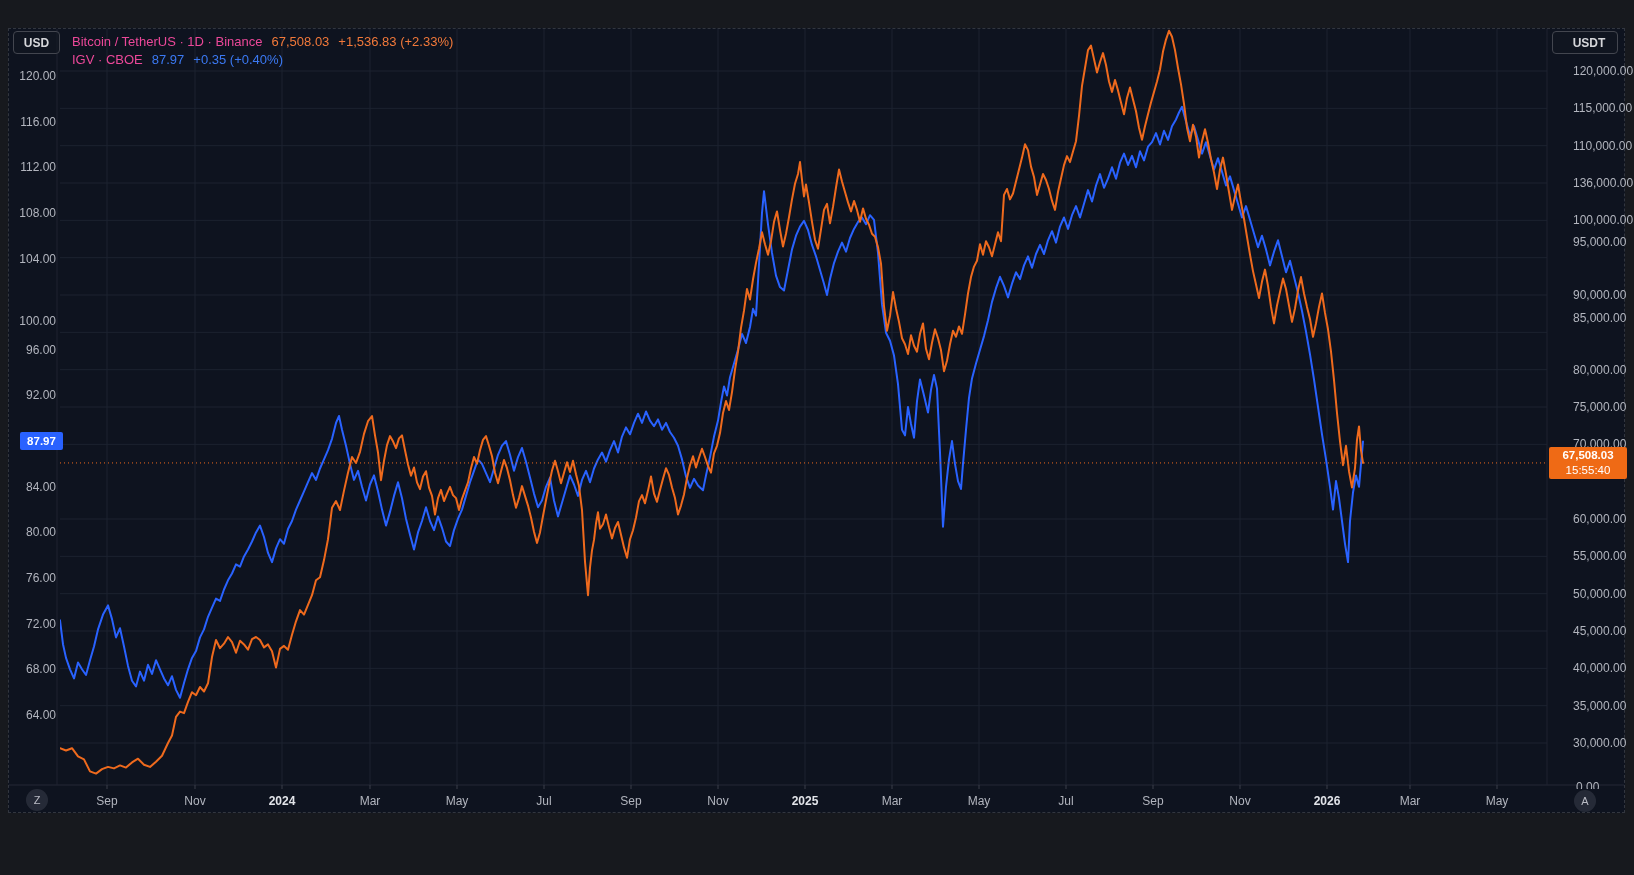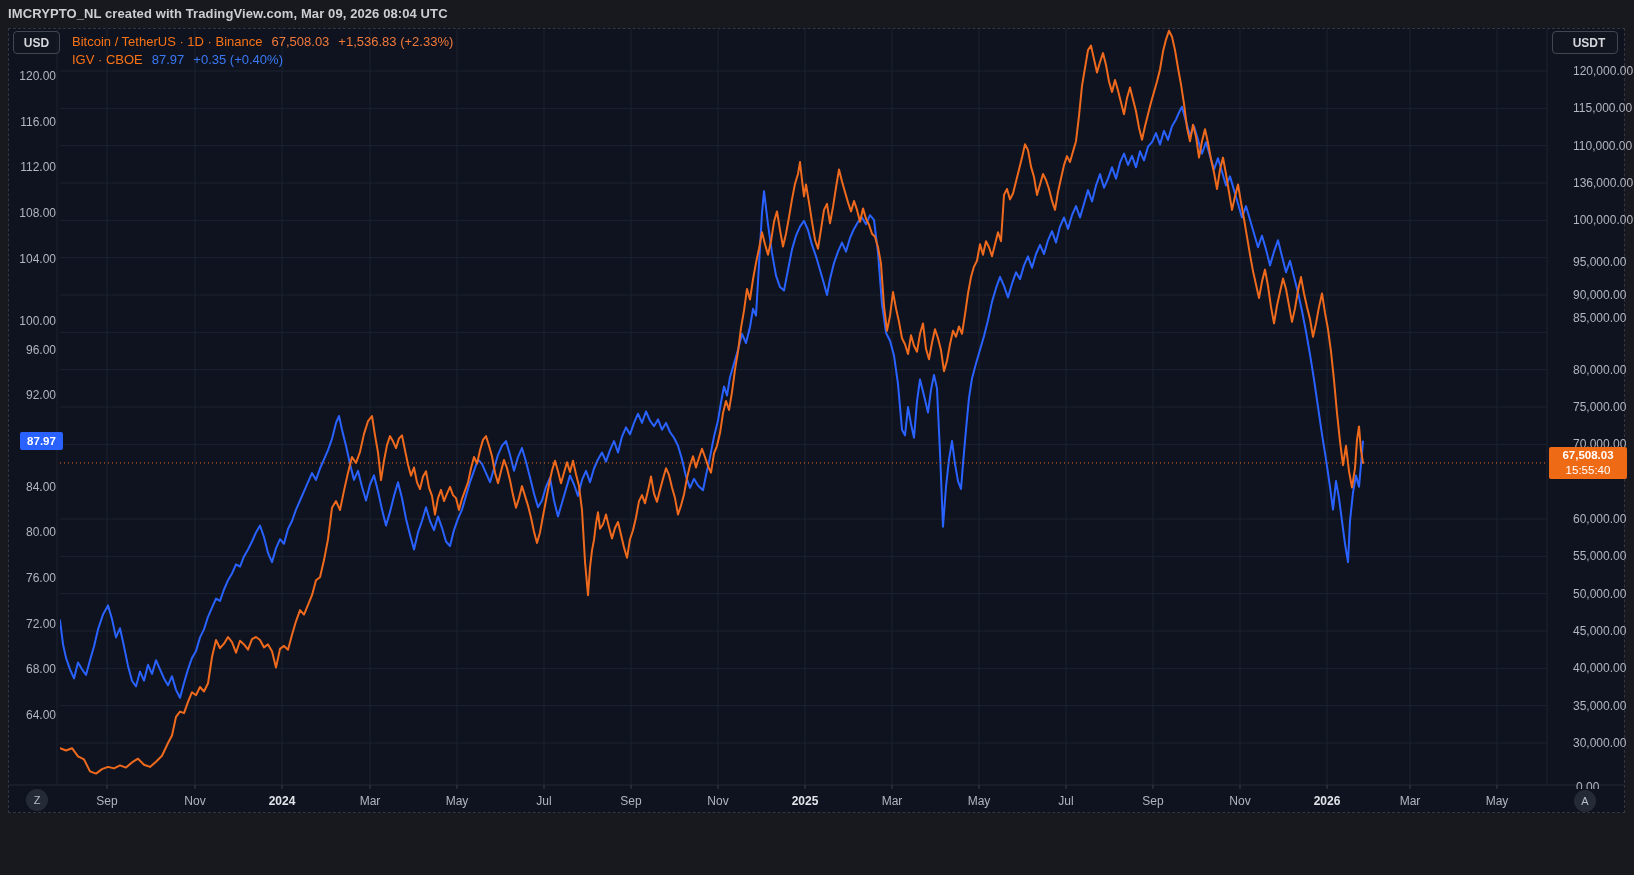--- a/index.html
+++ b/index.html
@@ -15,44 +15,41 @@
   .tick-left{text-align:right;width:40px;}
   .time-label{position:absolute;font-size:12px;color:#b2b5be;transform:translateX(-50%);white-space:nowrap;}
   .time-label.year{color:#e2e4e9;font-weight:700;}
   #unit-left-button{position:absolute;left:13px;top:31px;width:47px;height:23px;border:1px solid #43464f;
      border-radius:4px;color:#d5d6da;font-size:12px;font-weight:700;display:flex;align-items:center;justify-content:center;
      background:rgba(19,23,34,.6);z-index:7;box-sizing:border-box;}
   #unit-right-button{position:absolute;left:1552px;top:31px;width:66px;height:23px;border:1px solid #43464f;
      border-radius:4px;color:#d5d6da;font-size:12px;font-weight:700;display:flex;align-items:center;justify-content:center;
      background:rgba(19,23,34,.6);z-index:7;box-sizing:border-box;padding-left:8px;}
   .legend-row{position:absolute;left:72px;white-space:nowrap;font-size:13px;z-index:7;}
-  .legend-title{color:#f97316;font-weight:400;}
+  .legend-title{color:#ec4899;font-weight:400;}
   .legend-vals-orange{color:#f2793a;margin-left:9px;}
   .legend-vals-blue{color:#3b79f3;margin-left:9px;}
   #badge-left{position:absolute;left:20px;top:433px;width:43px;height:18px;background:#2962ff;border-radius:2px;
      color:#fff;font-size:11.5px;font-weight:700;display:flex;align-items:center;justify-content:center;z-index:6;}
   #badge-right{position:absolute;left:1549px;top:448px;width:78px;height:32px;background:#ef6a15;border-radius:2px;
      color:#fff;font-size:11.5px;z-index:6;display:flex;flex-direction:column;align-items:center;justify-content:center;line-height:15px;}
   #badge-right .b1{font-weight:700;}
   .corner-badge{position:absolute;width:22px;height:22px;border-radius:50%;background:rgba(125,128,140,.22);
      color:#babcc5;font-size:11px;display:flex;align-items:center;justify-content:center;z-index:6;}
   #footer{position:absolute;left:0;top:813px;width:1634px;height:62px;}
   #left-axis,#right-axis,#time-axis{position:absolute;z-index:5;padding-left:26px;}
   #left-axis{left:0;top:29px;width:60px;height:756px;}
   #right-axis{left:1552px;top:29px;width:78px;height:760px;overflow:hidden;margin-left:16px;}
   #time-axis{left:9px;top:785px;width:1616px;height:27px;}
 </style>
 </head>
 <body>
 
 <div id="page">
 
-  <div id="header-bar">
-    <span id="header-text">IMCRYPTO_NL created with TradingView.com, Mar 09, 2026 08:04 UTC</span>
-  </div>
 
   <div id="widget"></div>
 
   <svg id="chart-svg" width="1634" height="875">
       <defs>
         <clipPath id="paneClip">
           <rect x="60" y="29" width="1487" height="756"></rect>
         </clipPath>
       </defs>
       <g>
@@ -144,21 +141,21 @@
       <div class="tick tick-left" style="left: 16px; top: 587.68px;">72.00</div>
       <div class="tick tick-left" style="left: 16px; top: 633.32px;">68.00</div>
       <div class="tick tick-left" style="left: 16px; top: 678.96px;">64.00</div>
     </div>
   <div id="right-axis">
       <div class="tick tick-right" style="left: 5px; top: 35px;">120,000.00</div>
       <div class="tick tick-right" style="left: 5px; top: 72.3335px;">115,000.00</div>
       <div class="tick tick-right" style="left: 5px; top: 109.667px;">110,000.00</div>
       <div class="tick tick-right" style="left: 5px; top: 147px;">136,000.00</div>
       <div class="tick tick-right" style="left: 5px; top: 184.334px;">100,000.00</div>
-      <div class="tick tick-right" style="left: 5px; top: 226px;">95,000.00</div>
+      <div class="tick tick-right" style="left: 5px; top: 206px;">95,000.00</div>
       <div class="tick tick-right" style="left: 5px; top: 259.001px;">90,000.00</div>
       <div class="tick tick-right" style="left: 5px; top: 282px;">85,000.00</div>
       <div class="tick tick-right" style="left: 5px; top: 333.668px;">80,000.00</div>
       <div class="tick tick-right" style="left: 5px; top: 371.001px;">75,000.00</div>
       <div class="tick tick-right" style="left: 5px; top: 408.335px;">70,000.00</div>
       <div class="tick tick-right" style="left: 5px; top: 483.002px;">60,000.00</div>
       <div class="tick tick-right" style="left: 5px; top: 520.335px;">55,000.00</div>
       <div class="tick tick-right" style="left: 5px; top: 557.669px;">50,000.00</div>
       <div class="tick tick-right" style="left: 5px; top: 595.002px;">45,000.00</div>
       <div class="tick tick-right" style="left: 5px; top: 632.336px;">40,000.00</div>

